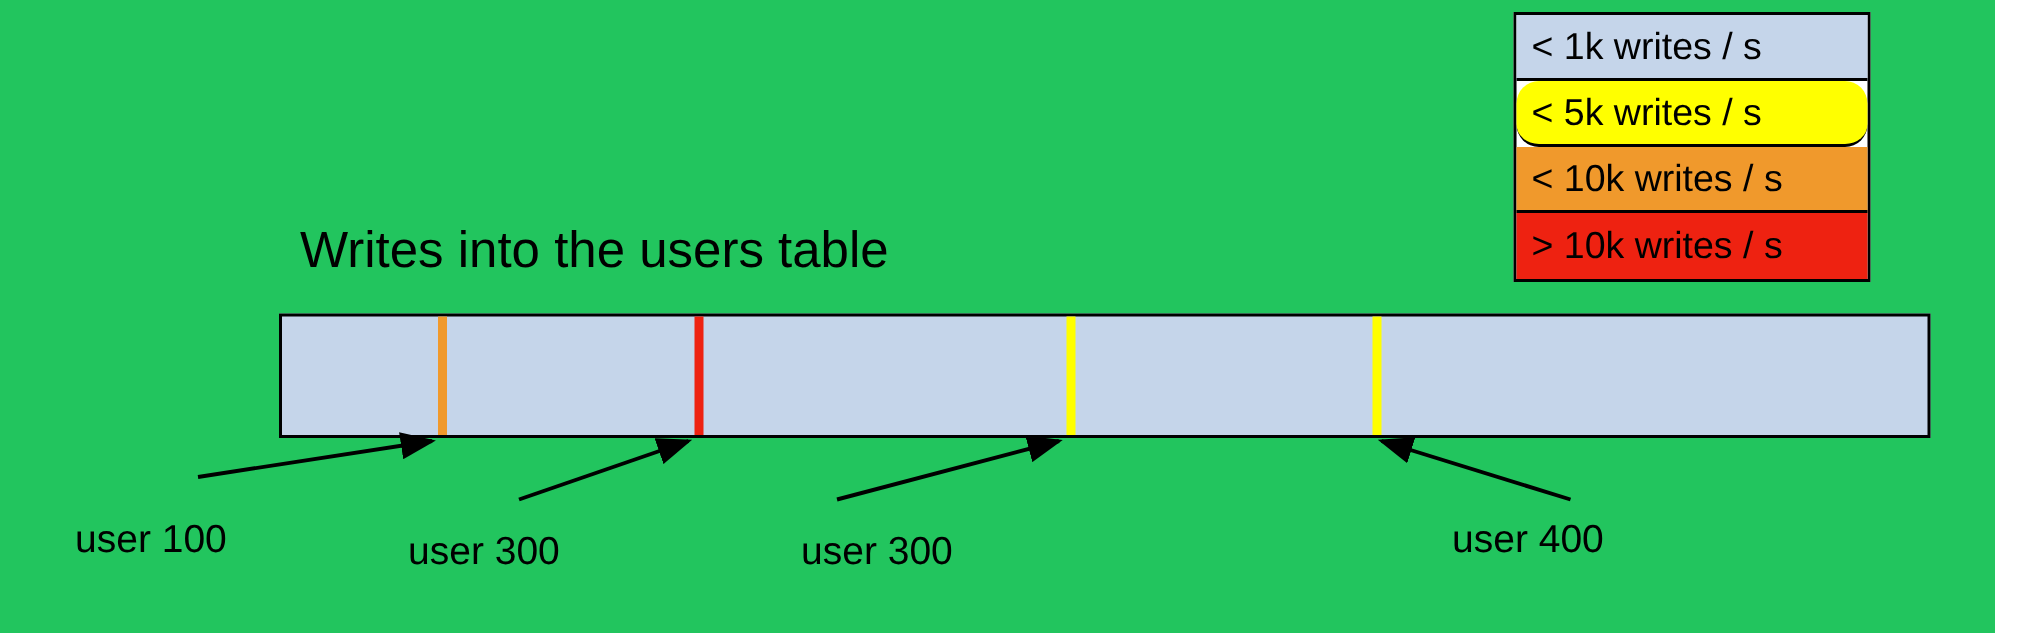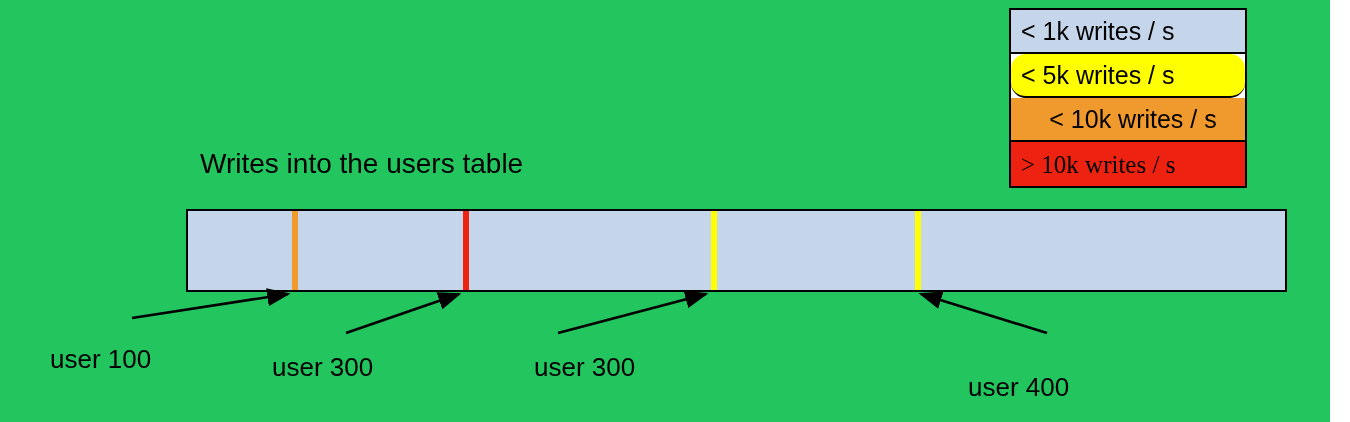--- a/index.html
+++ b/index.html
@@ -44,21 +44,21 @@
     color: #000000;
     line-height: 1;
     white-space: nowrap;
   }
 
   
   #chart-title {
     position: absolute;
     left: 200px;
     top: 148px;
-    font-size: 28px;
+    font-size: 34px;
     color: #000000;
     white-space: nowrap;
   }
 
   
   #bar {
     position: absolute;
     left: 186px;
     top: 209px;
     width: 1101px;
@@ -97,24 +97,24 @@
 
 <div id="canvas">
 
   <div id="legend">
     <div class="legend-row" style="background:#c5d5ea;">
       <span class="legend-label">&lt; 1k writes / s</span>
     </div>
     <div class="legend-row" style="background:#ffff00;border-radius:15px;">
       <span class="legend-label">&lt; 5k writes / s</span>
     </div>
-    <div class="legend-row" style="background:#f0992c;justify-content:center;">
+    <div class="legend-row" style="background:#f0992c;">
       <span class="legend-label">&lt; 10k writes / s</span>
     </div>
-    <div class="legend-row" style="background:#ee2211;font-family:Liberation Serif, serif;">
+    <div class="legend-row" style="background:#ee2211;">
       <span class="legend-label">&gt; 10k writes / s</span>
     </div>
   </div>
 
   <div id="chart-title">Writes into the users table</div>
 
   <div id="bar">
     <div class="stripe" style="left:104px; background:#f0992c;"></div>
     <div class="stripe" style="left:275px; background:#ee2211;"></div>
     <div class="stripe" style="left:523px; background:#ffff00;"></div>
@@ -129,15 +129,15 @@
     </defs>
     <line x1="132" y1="318" x2="288" y2="294" stroke="#000000" stroke-width="2.6" marker-end="url(#arrowhead)"></line>
     <line x1="346" y1="333" x2="459" y2="294" stroke="#000000" stroke-width="2.6" marker-end="url(#arrowhead)"></line>
     <line x1="558" y1="333" x2="706" y2="294" stroke="#000000" stroke-width="2.6" marker-end="url(#arrowhead)"></line>
     <line x1="1047" y1="333" x2="921" y2="294" stroke="#000000" stroke-width="2.6" marker-end="url(#arrowhead)"></line>
   </svg>
 
   <div class="point-label" style="left:50px; top:344px;">user 100</div>
   <div class="point-label" style="left:272px; top:352px;">user 300</div>
   <div class="point-label" style="left:495px; top:352px;margin-left:39px;">user 300</div>
-  <div class="point-label" style="left:968px; top:372px;">user 400</div>
+  <div class="point-label" style="left:968px; top:344px;">user 400</div>
 
 </div>
 
 </body></html>

